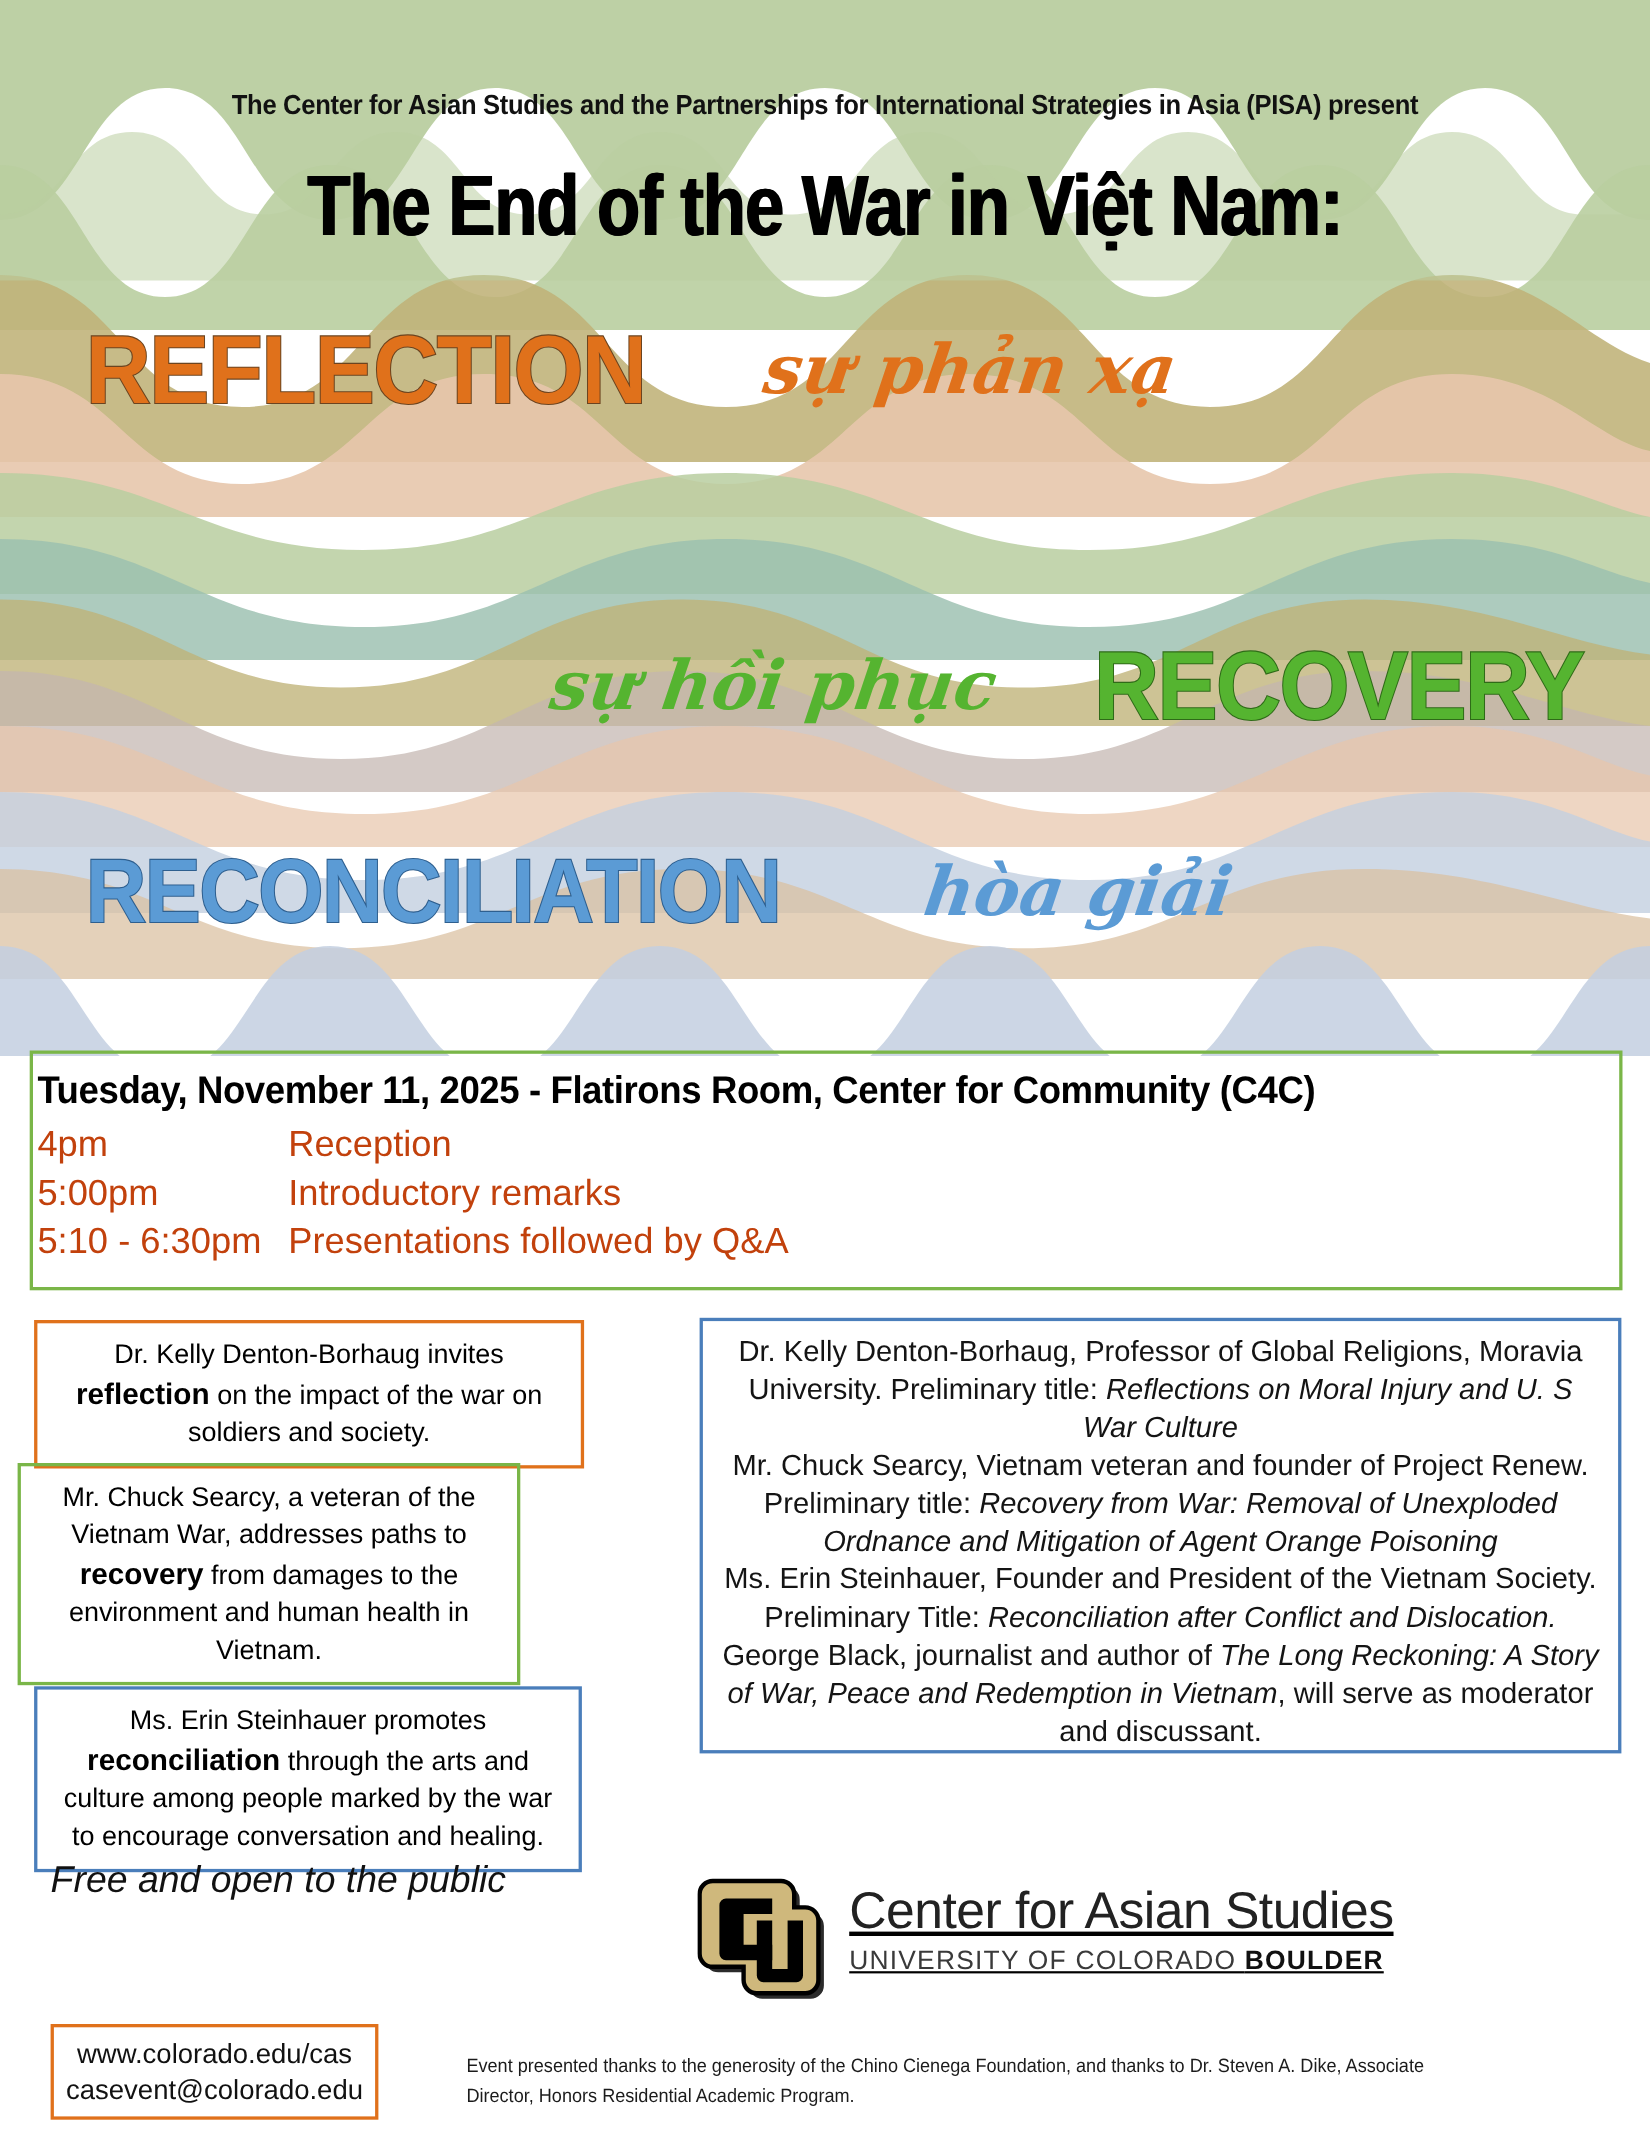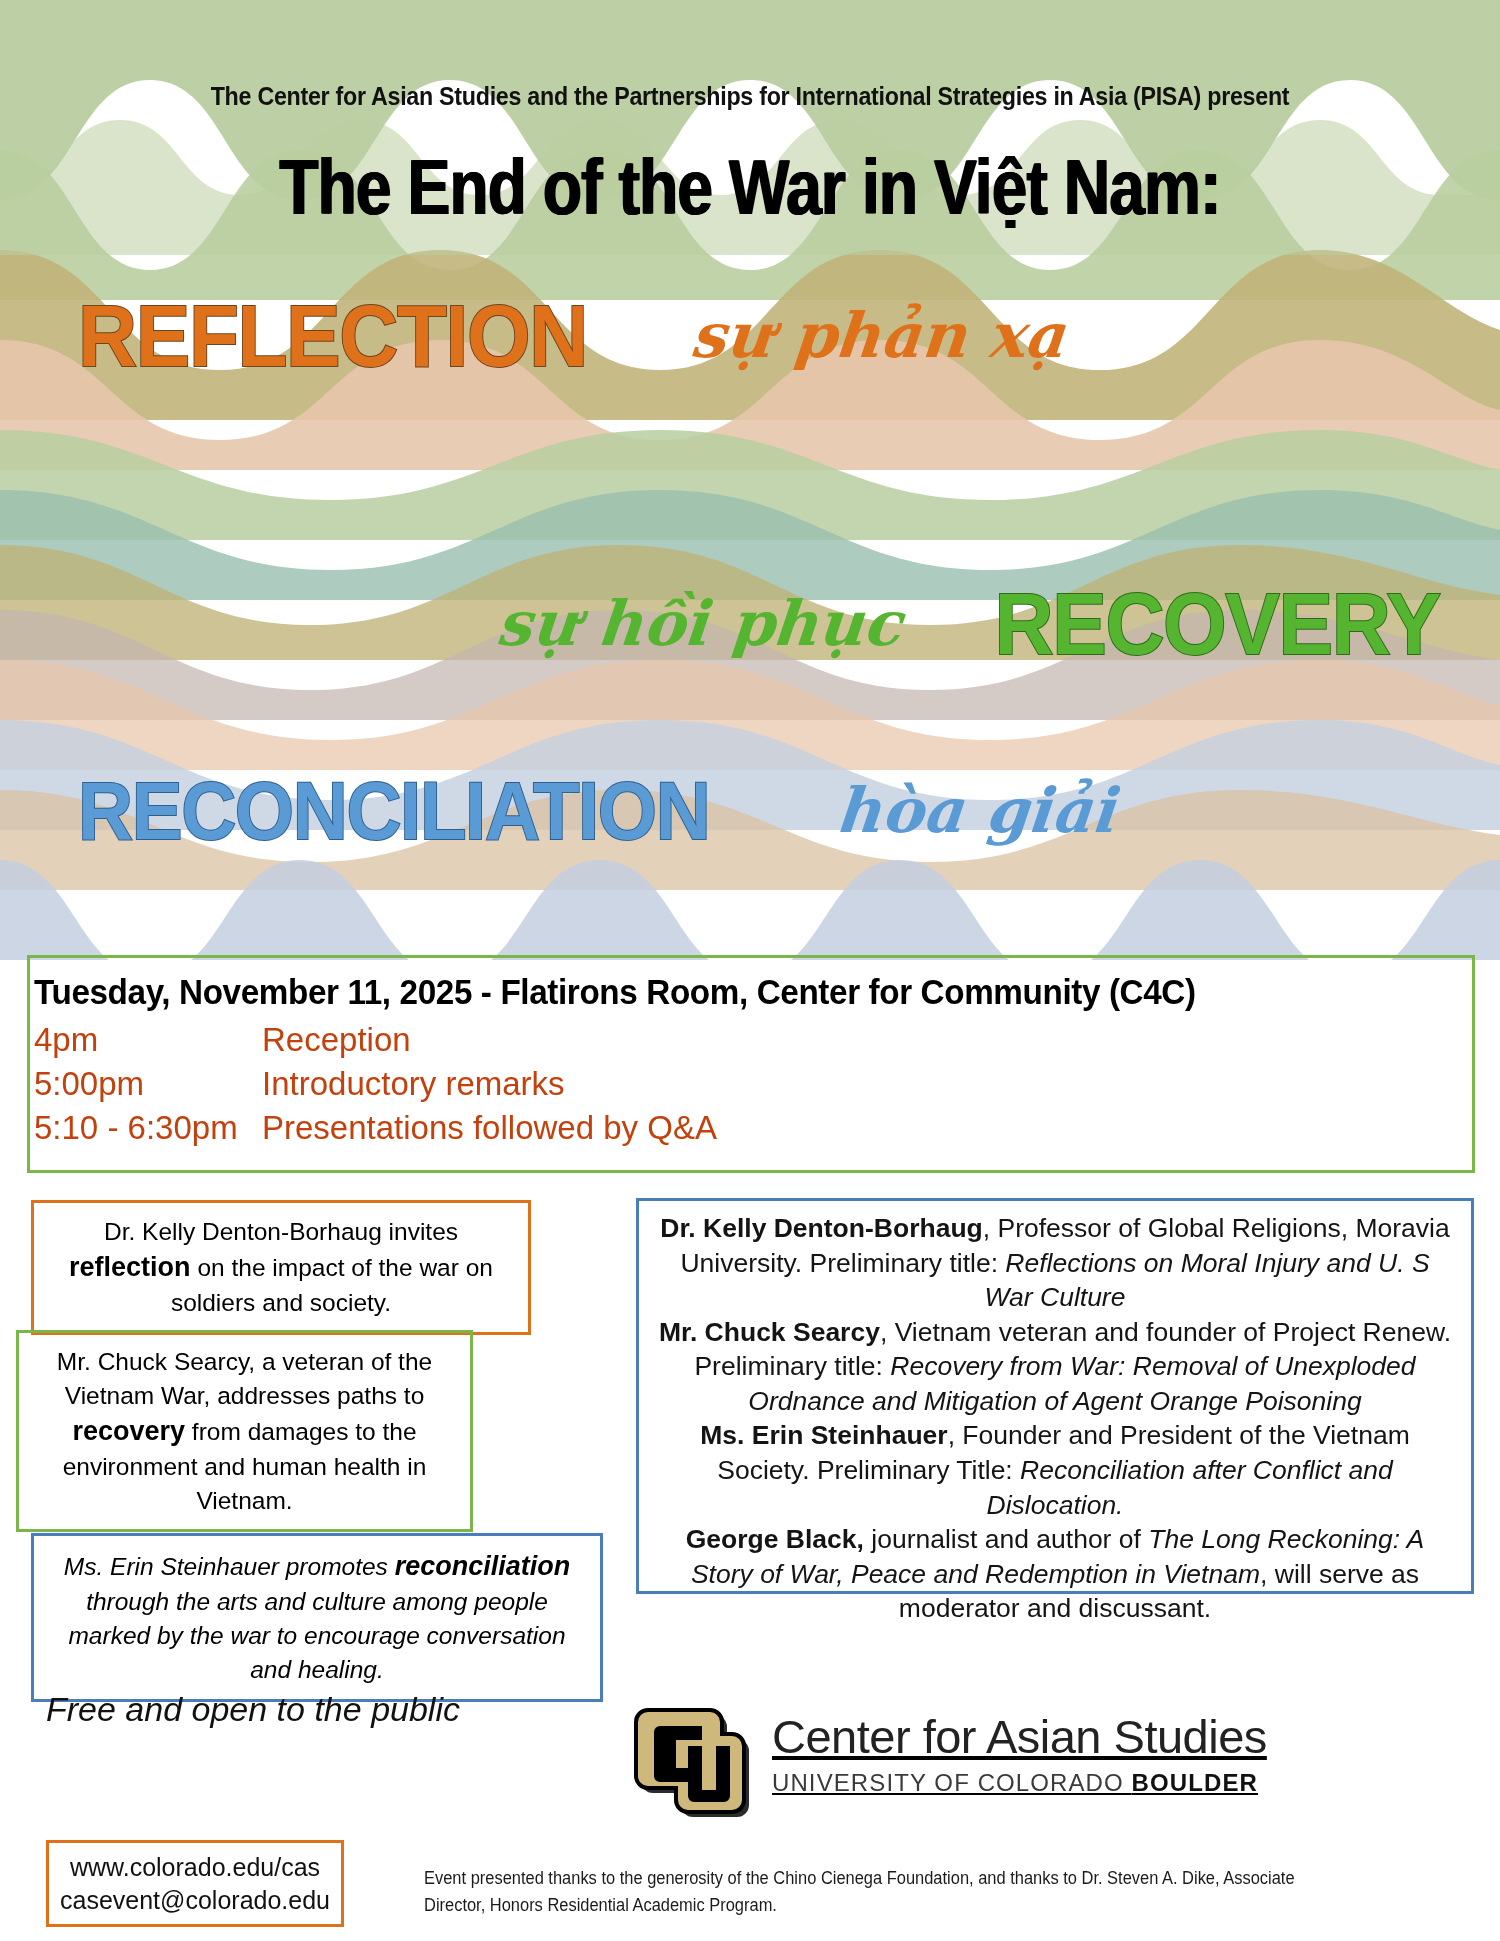--- a/index.html
+++ b/index.html
@@ -159,43 +159,42 @@
   }
   .sum-reflection {
     left: 31px; top: 1200px; width: 500px;
     border: 3px solid #E0711B;
   }
   .sum-recovery {
     left: 16px; top: 1330px; width: 457px;
     border: 3px solid #7ab648;
   }
   .sum-reconciliation {
-    left: 31px; top: 1533px; width: 572px;
+    left: 31px; top: 1533px; width: 498px;
     border: 3px solid #4a7ebb;
-    font-style: italic;
   }
   .sum-box b { font-weight: bold; font-size: 27px; }
 
   
   .speakers-box {
     position: absolute;
     left: 636px; top: 1198px;
     width: 838px;
     height: 396px;
     border: 3px solid #4a7ebb;
     z-index: 6;
     padding: 10px 14px;
     text-align: center;
     font-family: "Liberation Sans", sans-serif;
     font-size: 26.5px;
     line-height: 1.305;
     color: #141414;
   }
   .speakers-box p { margin: 0; }
-  .speakers-box b { font-weight: bold; }
+  .speakers-box b { font-weight: normal; }
   .speakers-box i { font-style: italic; }
 
   
   .free-text {
     position: absolute;
     left: 46px; top: 1690px;
     font-family: "Liberation Sans", sans-serif;
     font-style: italic;
     font-size: 34px;
     color: #111111;

